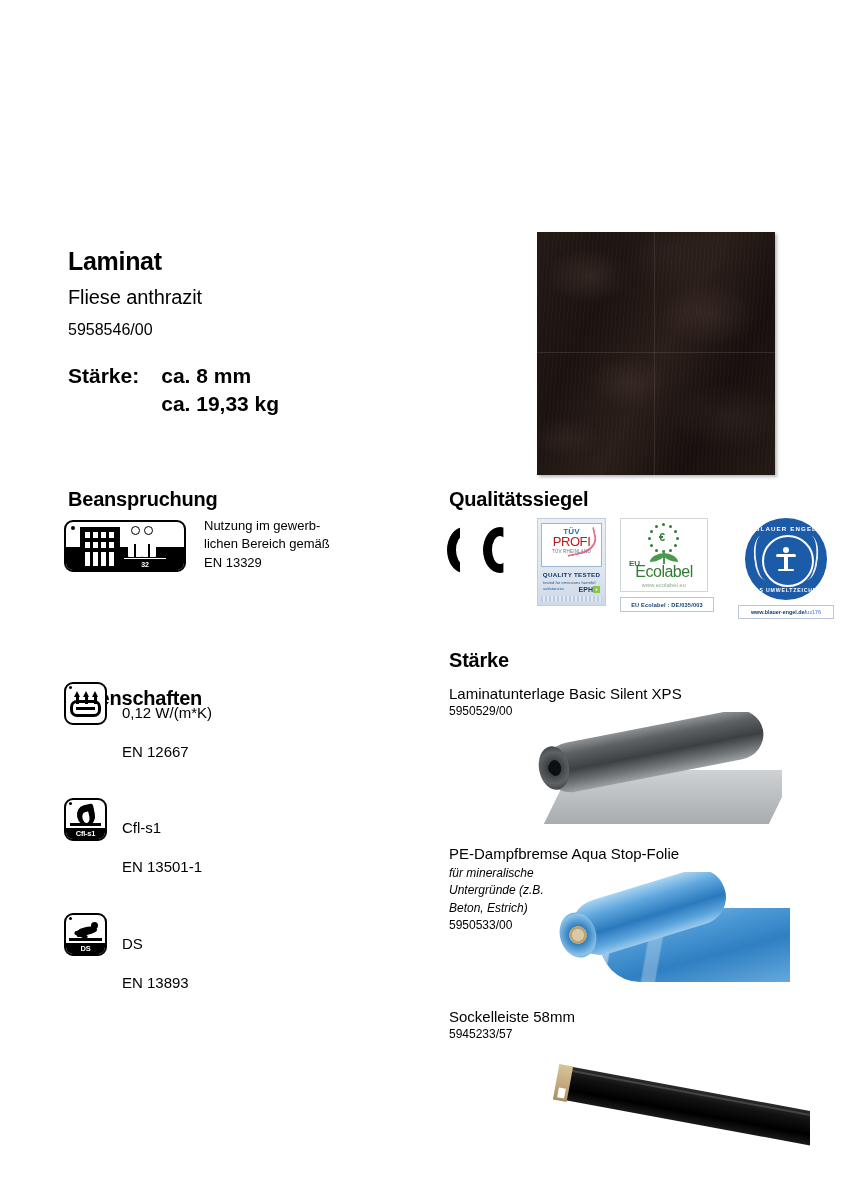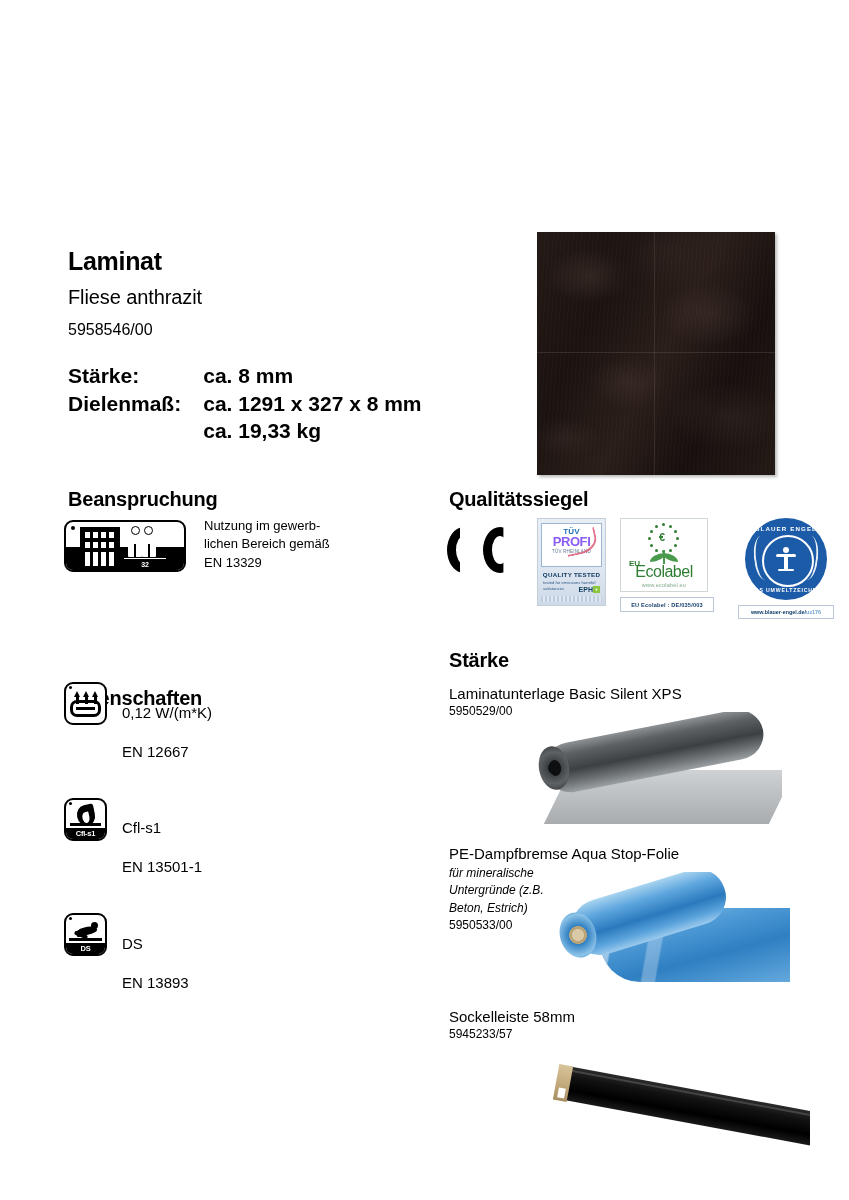--- a/index.html
+++ b/index.html
@@ -241,21 +241,21 @@
     border: 1px solid #9bb7d4;
     height: 42px;
     position: relative;
     overflow: hidden;
   }
   #tuv .t1 {
     font-size: 8px; font-weight: bold; color: #1f6fb5;
     text-align: center; margin-top: 3px; letter-spacing: .2px;
   }
   #tuv .t2 {
-    font-size: 13px; font-weight: bold; color: #8b5cf6;
+    font-size: 13px; font-weight: normal; color: #b91c1c;
     text-align: center; line-height: .9; letter-spacing: -0.4px;
   }
   #tuv .swoosh {
     position: absolute; right: 4px; top: 6px;
     width: 30px; height: 22px;
     border-bottom: 2px solid #e05a7a;
     border-right: 2px solid #e05a7a;
     border-radius: 0 0 60% 0;
     transform: rotate(-12deg);
     opacity: .85;
@@ -673,24 +673,20 @@
 
   <div class="abs" id="title">Laminat</div>
   <div class="abs" id="subtitle">Fliese anthrazit</div>
   <div class="abs" id="artno">5958546/00</div>
 
   <table class="abs" id="spec-table">
     <tbody>
       <tr>
         <td class="k">Stärke:</td>
         <td class="v">ca. 8 mm</td>
-      </tr>
-      <tr>
-        <td class="k">Dielenmaß:</td>
-        <td class="v">ca. 1291 x 327 x 8 mm</td>
       </tr>
       <tr>
         <td class="k"></td>
         <td class="v">ca. 19,33 kg</td>
       </tr>
     </tbody>
   </table>
 
   <div class="abs" id="swatch-wrap">
     <div id="swatch">

